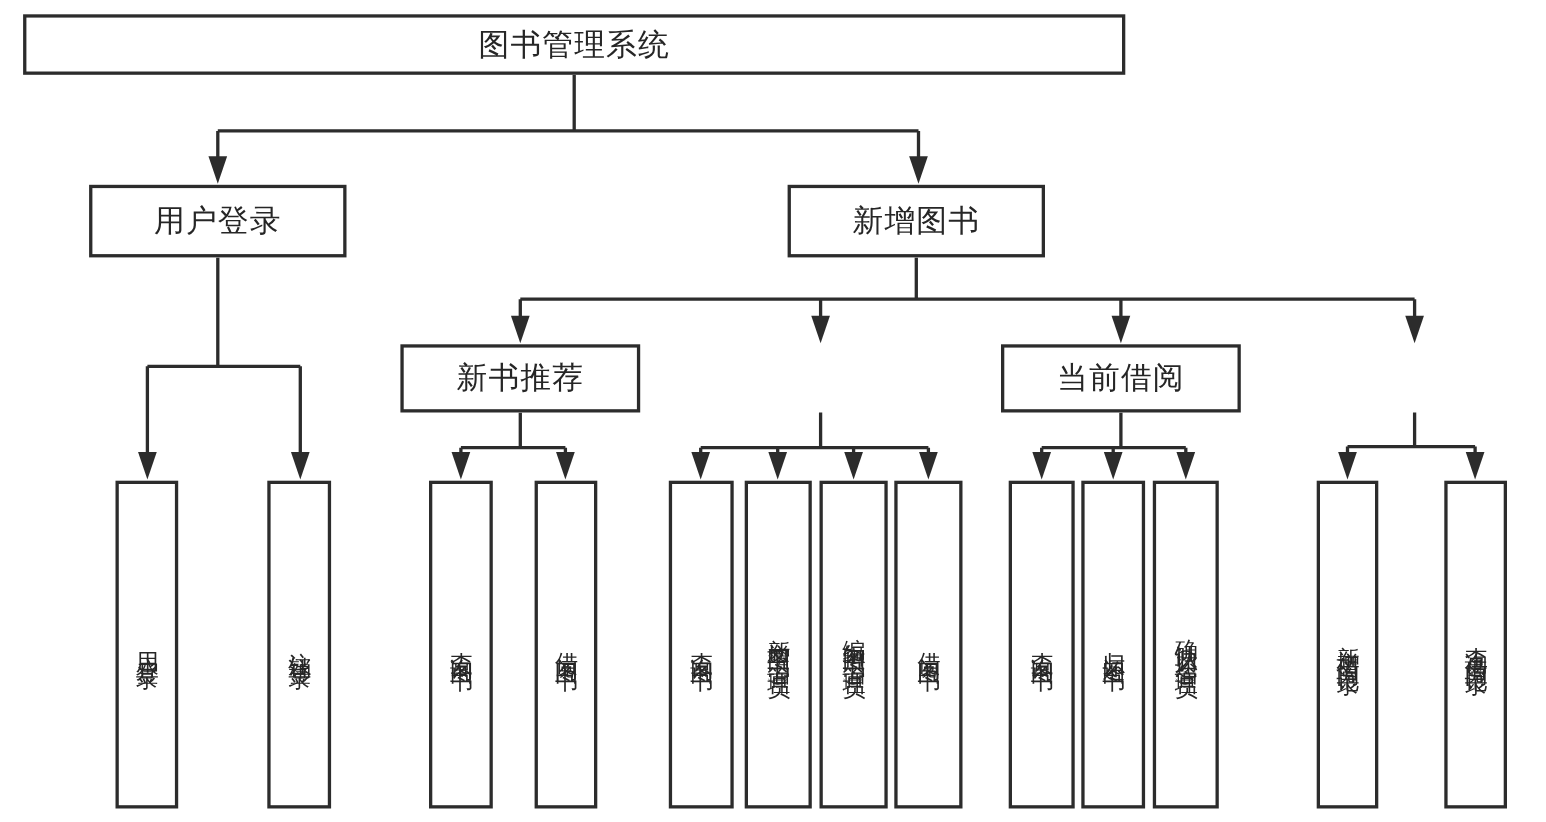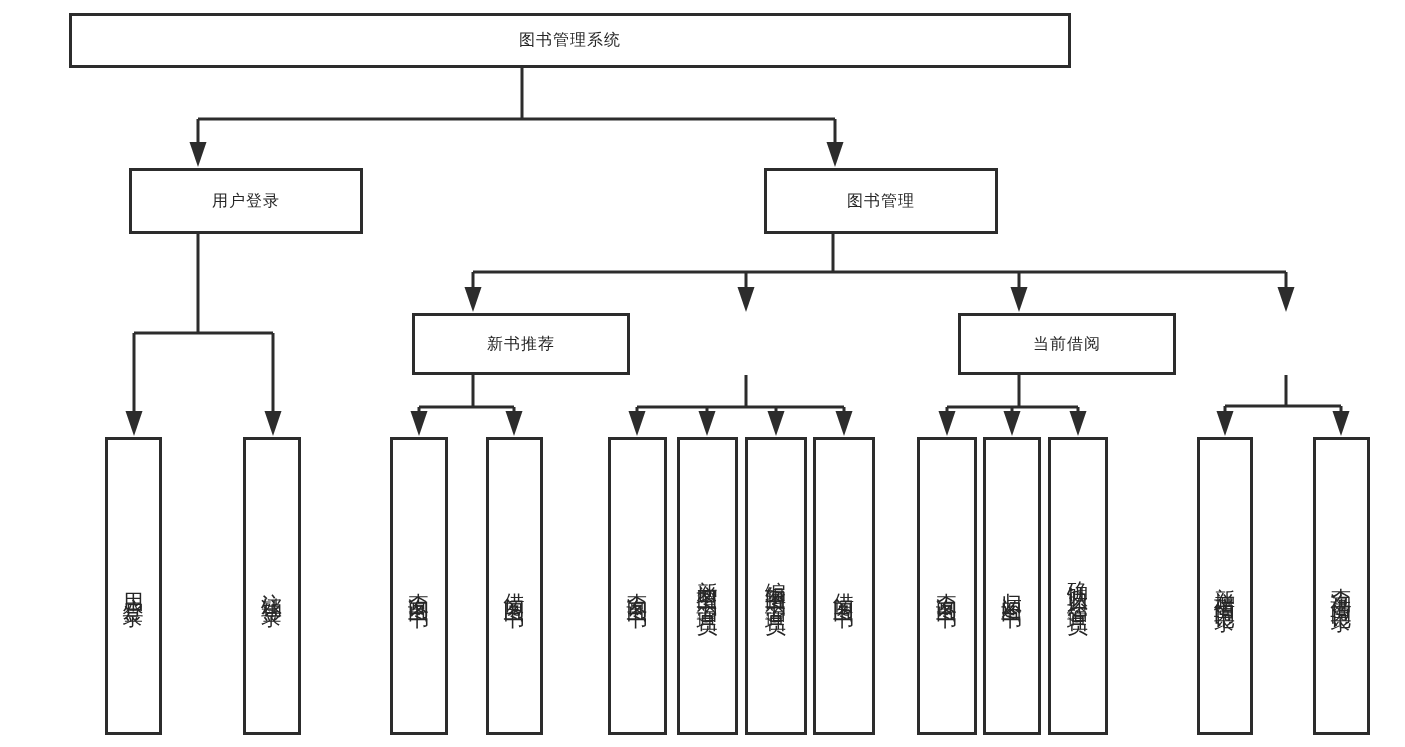--- a/index.html
+++ b/index.html
@@ -18,21 +18,21 @@
   .wires polygon{fill:currentColor;stroke:none;}
   .node{
     position:absolute;
     box-sizing:border-box;
     background:#fff;
     border:3px solid var(--line,#2c2c2c);
     color:var(--text,#262626);
     display:flex;align-items:center;justify-content:center;
     text-align:center;
   }
-  .hnode{font-size:16px;letter-spacing:1px;margin-left:48px;}
+  .hnode{font-size:28px;letter-spacing:1px;}
   .vnode{
     font-size:21px;
     writing-mode:vertical-rl;
     text-orientation:mixed;
     letter-spacing:5px;
     line-height:1;
   }
   .watermark{
     position:absolute;
     right:4px;bottom:2px;
@@ -94,21 +94,21 @@
     <g>
       <path d="M1286,375 V406 M1225,406 H1341 M1225,406 V414 M1341,406 V414"></path>
       <polygon points="1225,436 1216.5,411 1233.5,411"></polygon>
       <polygon points="1341,436 1332.5,411 1349.5,411"></polygon>
     </g>
   </svg>
 
   <div class="node hnode" style="left:21px;top:13px;width:1002px;height:55px;">图书管理系统</div>
 
   <div class="node hnode" style="left:81px;top:168px;width:234px;height:66px;">用户登录</div>
-  <div class="node hnode" style="left:716px;top:168px;width:234px;height:66px;">图书管理</div>
+  <div class="node hnode" style="left:716px;top:168px;width:234px;height:66px;">新增图书</div>
 
   <div class="node hnode" style="left:364px;top:313px;width:218px;height:62px;">新书推荐</div>
   <div class="node hnode" style="left:910px;top:313px;width:218px;height:62px;">当前借阅</div>
 
   <div class="node vnode" style="left:105px;top:437px;width:57px;height:298px;">用户登录</div>
   <div class="node vnode" style="left:243px;top:437px;width:58px;height:298px;">注销登录</div>
 
   <div class="node vnode" style="left:390px;top:437px;width:58px;height:298px;">查询图书</div>
   <div class="node vnode" style="left:486px;top:437px;width:57px;height:298px;">借阅图书</div>
 

